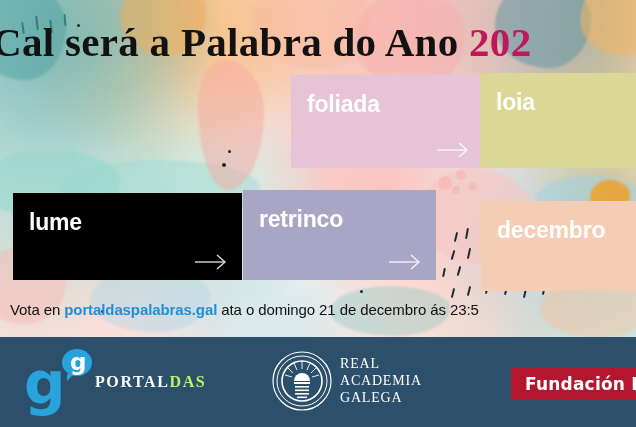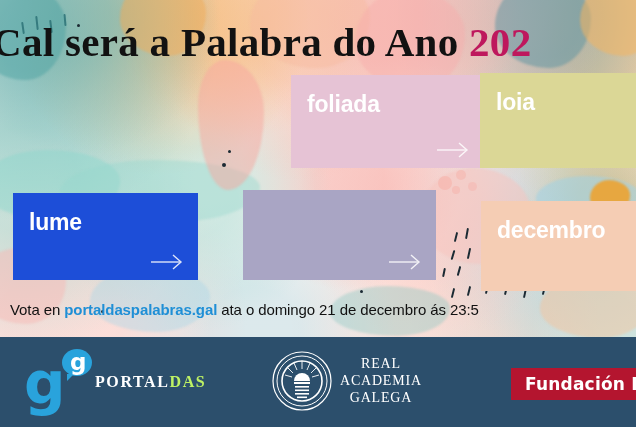--- a/index.html
+++ b/index.html
@@ -209,21 +209,20 @@
   }
   .rag-text {
     position: absolute;
     left: 68px;
     top: 6px;
     font-family: "Liberation Serif", serif;
     font-size: 14px;
     line-height: 17px;
     letter-spacing: 0.8px;
     color: #ffffff;
-    text-align: center;
   }
 
   .fund-badge {
     position: absolute;
     left: 511px;
     top: 368px;
     width: 160px;
     height: 32px;
     background: #b4152f;
   }
@@ -303,29 +302,30 @@
     <svg class="card-arrow" viewBox="0 0 34 18">
       <line x1="1" y1="9" x2="30" y2="9" stroke="#ffffff" stroke-width="1.4"></line>
       <polyline points="23,2 31,9 23,16" fill="none" stroke="#ffffff" stroke-width="1.4"></polyline>
     </svg>
   </div>
 
   <div class="card" style="left:480px;top:73px;width:178px;height:95px;background:#dbd796;">
     <span class="card-label">loia</span>
   </div>
 
-  <div class="card" style="left:13px;top:193px;width:185px;height:87px;background:#1d4ed8;text-decoration:underline;">
+  <div class="card" style="left:13px;top:193px;width:229px;height:87px;background:#000000;text-decoration:underline;">
     <span class="card-label">lume</span>
     <svg class="card-arrow" viewBox="0 0 34 18">
       <line x1="1" y1="9" x2="30" y2="9" stroke="#ffffff" stroke-width="1.4"></line>
       <polyline points="23,2 31,9 23,16" fill="none" stroke="#ffffff" stroke-width="1.4"></polyline>
     </svg>
   </div>
 
   <div class="card" style="left:243px;top:190px;width:193px;height:90px;background:#a9a5c4;">
+    <span class="card-label">retrinco</span>
     <svg class="card-arrow" viewBox="0 0 34 18">
       <line x1="1" y1="9" x2="30" y2="9" stroke="#ffffff" stroke-width="1.4"></line>
       <polyline points="23,2 31,9 23,16" fill="none" stroke="#ffffff" stroke-width="1.4"></polyline>
     </svg>
   </div>
 
   <div class="card" style="left:481px;top:201px;width:177px;height:90px;background:#f5cdb4;">
     <span class="card-label">decembro</span>
   </div>
 

